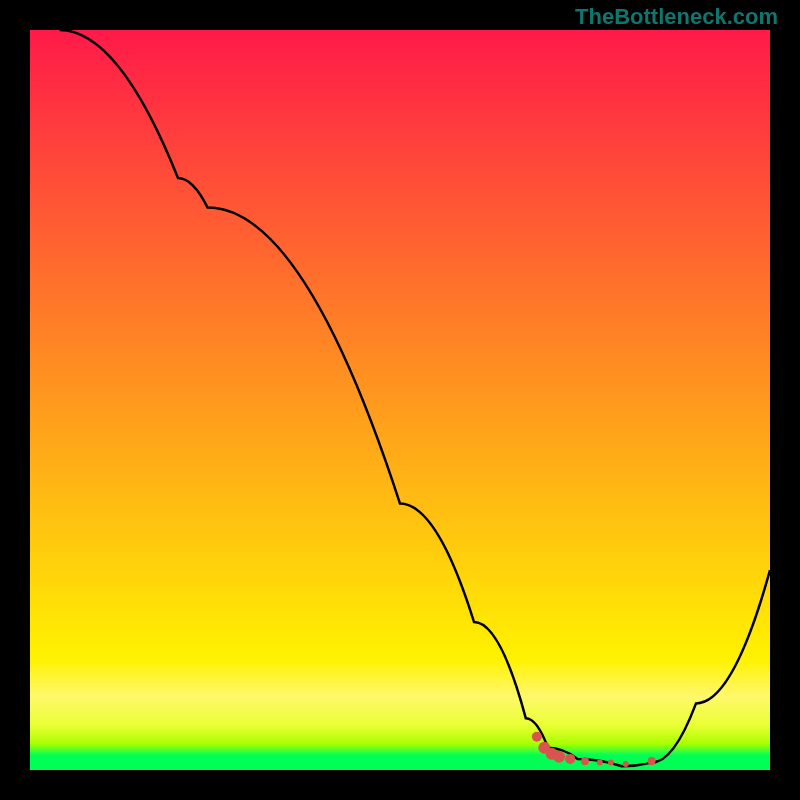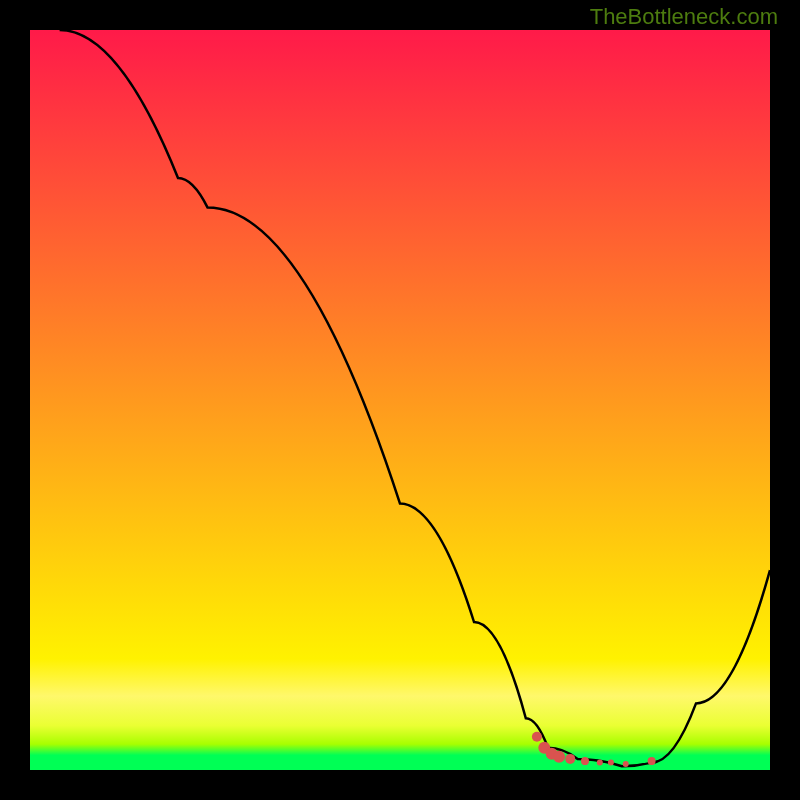--- a/index.html
+++ b/index.html
@@ -8,23 +8,23 @@
     background: #000;
     width: 800px;
     height: 800px;
     overflow: hidden;
     font-family: Arial, sans-serif;
   }
   .watermark {
     position: absolute;
     top: 4px;
     right: 22px;
-    color: #4d7c0f;
+    color: #0f766e;
     font-size: 22px;
-    font-weight: normal;
+    font-weight: bold;
     z-index: 10;
   }
   .plot {
     position: absolute;
     left: 30px;
     top: 30px;
     width: 740px;
     height: 740px;
   }
 </style>

